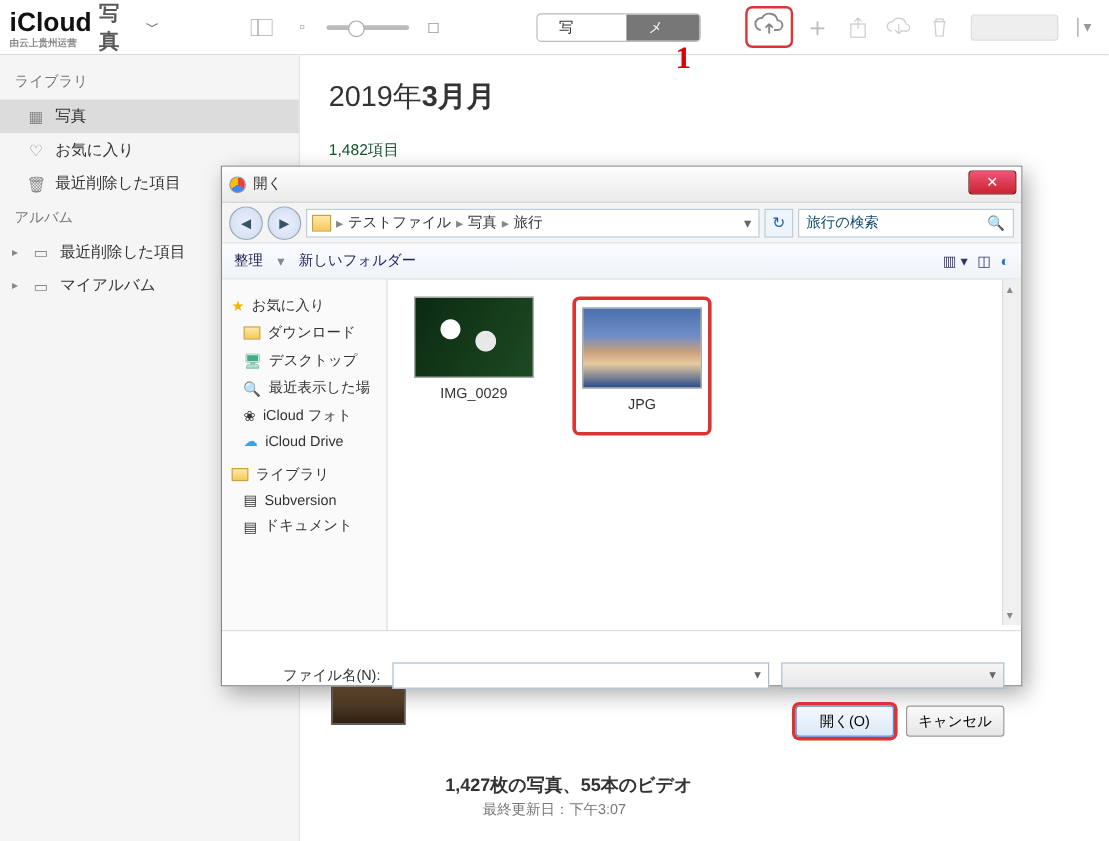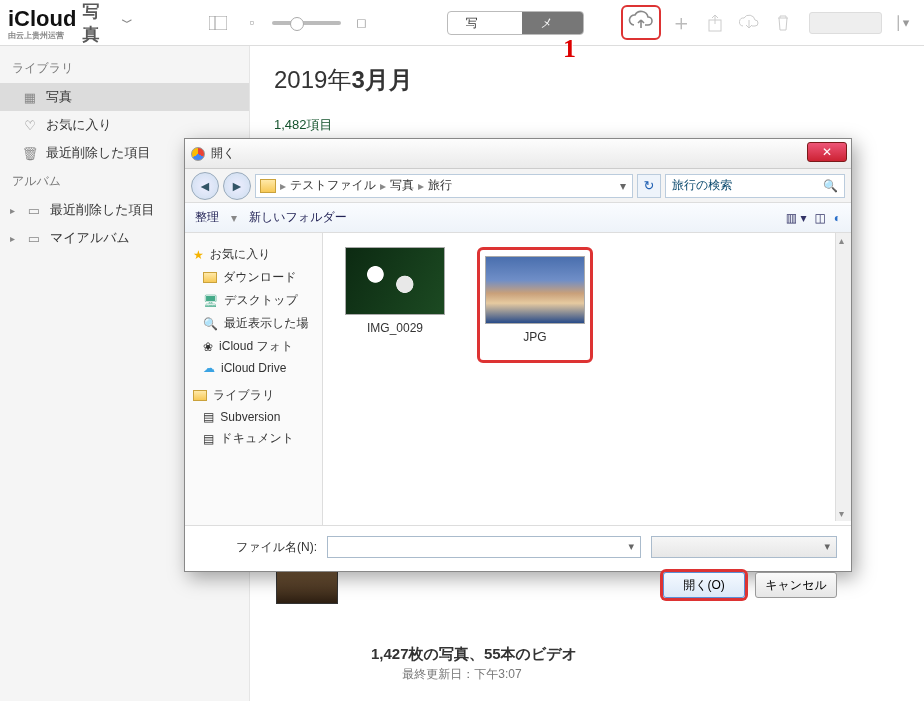--- a/index.html
+++ b/index.html
@@ -62,21 +62,21 @@
 .tree-item.grp { padding-left: 8px; margin-top: 6px; }
 .star { color: #f5b301; }
 .folder { width: 14px; height: 11px; background: linear-gradient(#ffe9a8,#f7c957); border: 1px solid #caa23c; display: inline-block; }
 .content { flex: 1; padding: 14px; display: flex; gap: 24px; align-items: flex-start; }
 .file { width: 116px; text-align: center; font-size: 12px; }
 .file .pic { width: 100px; height: 68px; margin: 0 auto; border: 1px solid #aaa; background: #888; }
 .file.sel { border: 3px solid #d33; border-radius: 6px; padding: 6px 2px 16px; }
 .file .cap { margin-top: 6px; color: #333; }
 .pic.flowers { background: radial-gradient(circle at 30% 40%, #fff 0 10%, transparent 11%), radial-gradient(circle at 60% 55%, #e8e8e8 0 12%, transparent 13%), linear-gradient(120deg,#0c2a12,#1c4a22); }
 .pic.sunset { background: linear-gradient(#4a6fae 0%, #6f8ec7 35%, #c9a07a 55%, #e6caa0 70%, #284b89 100%); }
-.bottom { padding: 10px 14px; border-top: 1px solid #ddd; }
+.bottom { padding: 26px 14px; border-top: 1px solid #ddd; }
 .row { display: flex; align-items: center; gap: 10px; margin-bottom: 14px; }
 .row label { font-size: 12px; width: 118px; text-align: right; }
 .combo { flex: 1; height: 22px; border: 1px solid #abc; background: #fff; position: relative; }
 .combo::after { content: "▾"; position: absolute; right: 6px; top: 3px; color: #666; font-size: 11px; }
 .type-combo { width: 186px; height: 22px; border: 1px solid #abc; background: linear-gradient(#f6f6f6,#e7e7e7); position: relative; }
 .type-combo::after { content: "▾"; position: absolute; right: 6px; top: 3px; color: #666; font-size: 11px; }
 .btns { display: flex; justify-content: flex-end; gap: 10px; }
 .btn { width: 82px; height: 26px; border: 1px solid #999; background: linear-gradient(#fafafa,#e6e6e6); font-size: 12px; border-radius: 3px; }
 .btn.primary { box-shadow: 0 0 0 3px #d33; border: 1px solid #5a8fd6; background: linear-gradient(#f4f9ff,#dce9f8); }
 .scroll-stub { position: absolute; right: 0; top: 94px; width: 16px; height: 288px; background: #f0f0f0; border-left: 1px solid #ddd; }

